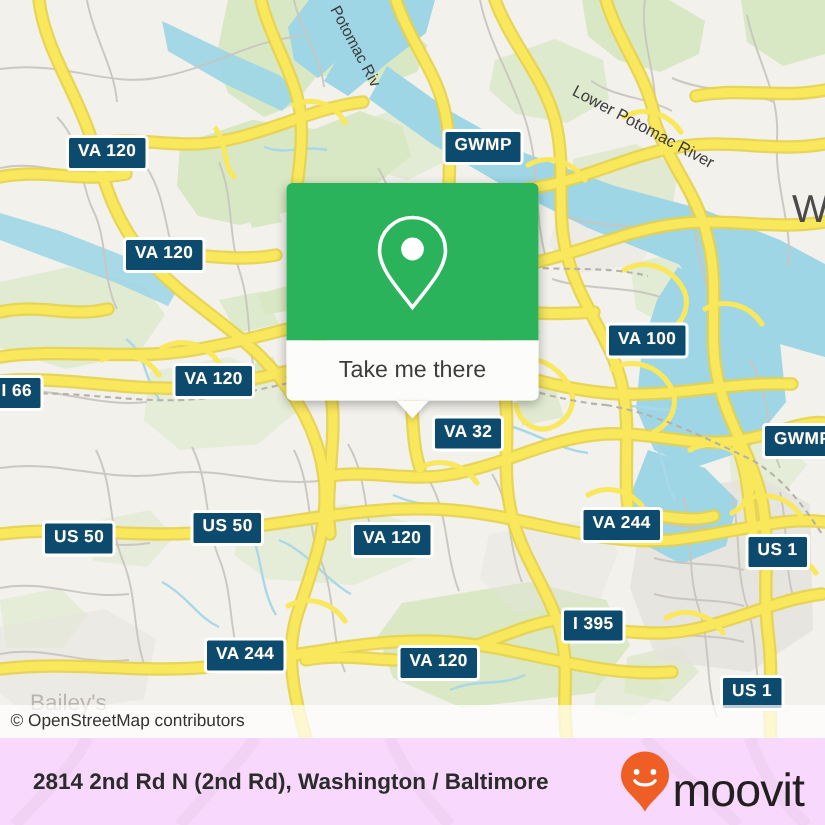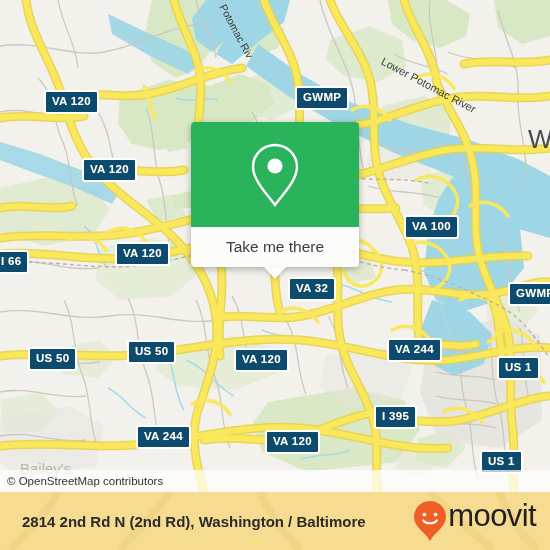--- a/index.html
+++ b/index.html
@@ -129,21 +129,21 @@
     font-size: 11.5px;
     color: #333333;
     font-family: "Liberation Sans", sans-serif;
   }
 
   
   #footer {
     position: absolute;
     left: 0; top: 492px;
     width: 550px; height: 58px;
-    background: #eab308;
+    background: #f0abfc;
     display: flex;
     align-items: center;
     justify-content: space-between;
     padding: 0 14px 0 22px;
     z-index: 60;
   }
   #footer-bg {
     position: absolute;
     left: 0; top: 0; width: 550px; height: 58px;
     z-index: 0; opacity: .55;
@@ -154,21 +154,21 @@
     font-size: 15px;
     font-weight: bold;
     color: #2b2b2b;
     white-space: nowrap;
     font-family: "Liberation Sans", sans-serif;
   }
   #logo {
     position: relative;
     z-index: 2;
     display: flex;
-    align-items: flex-start;
+    align-items: flex-end;
     gap: 1px;
   }
   #logo-word {
     font-size: 31px;
     font-weight: normal;
     color: #231f20;
     letter-spacing: -0.6px;
     line-height: 1;
     font-family: "Liberation Sans", sans-serif;
   }

